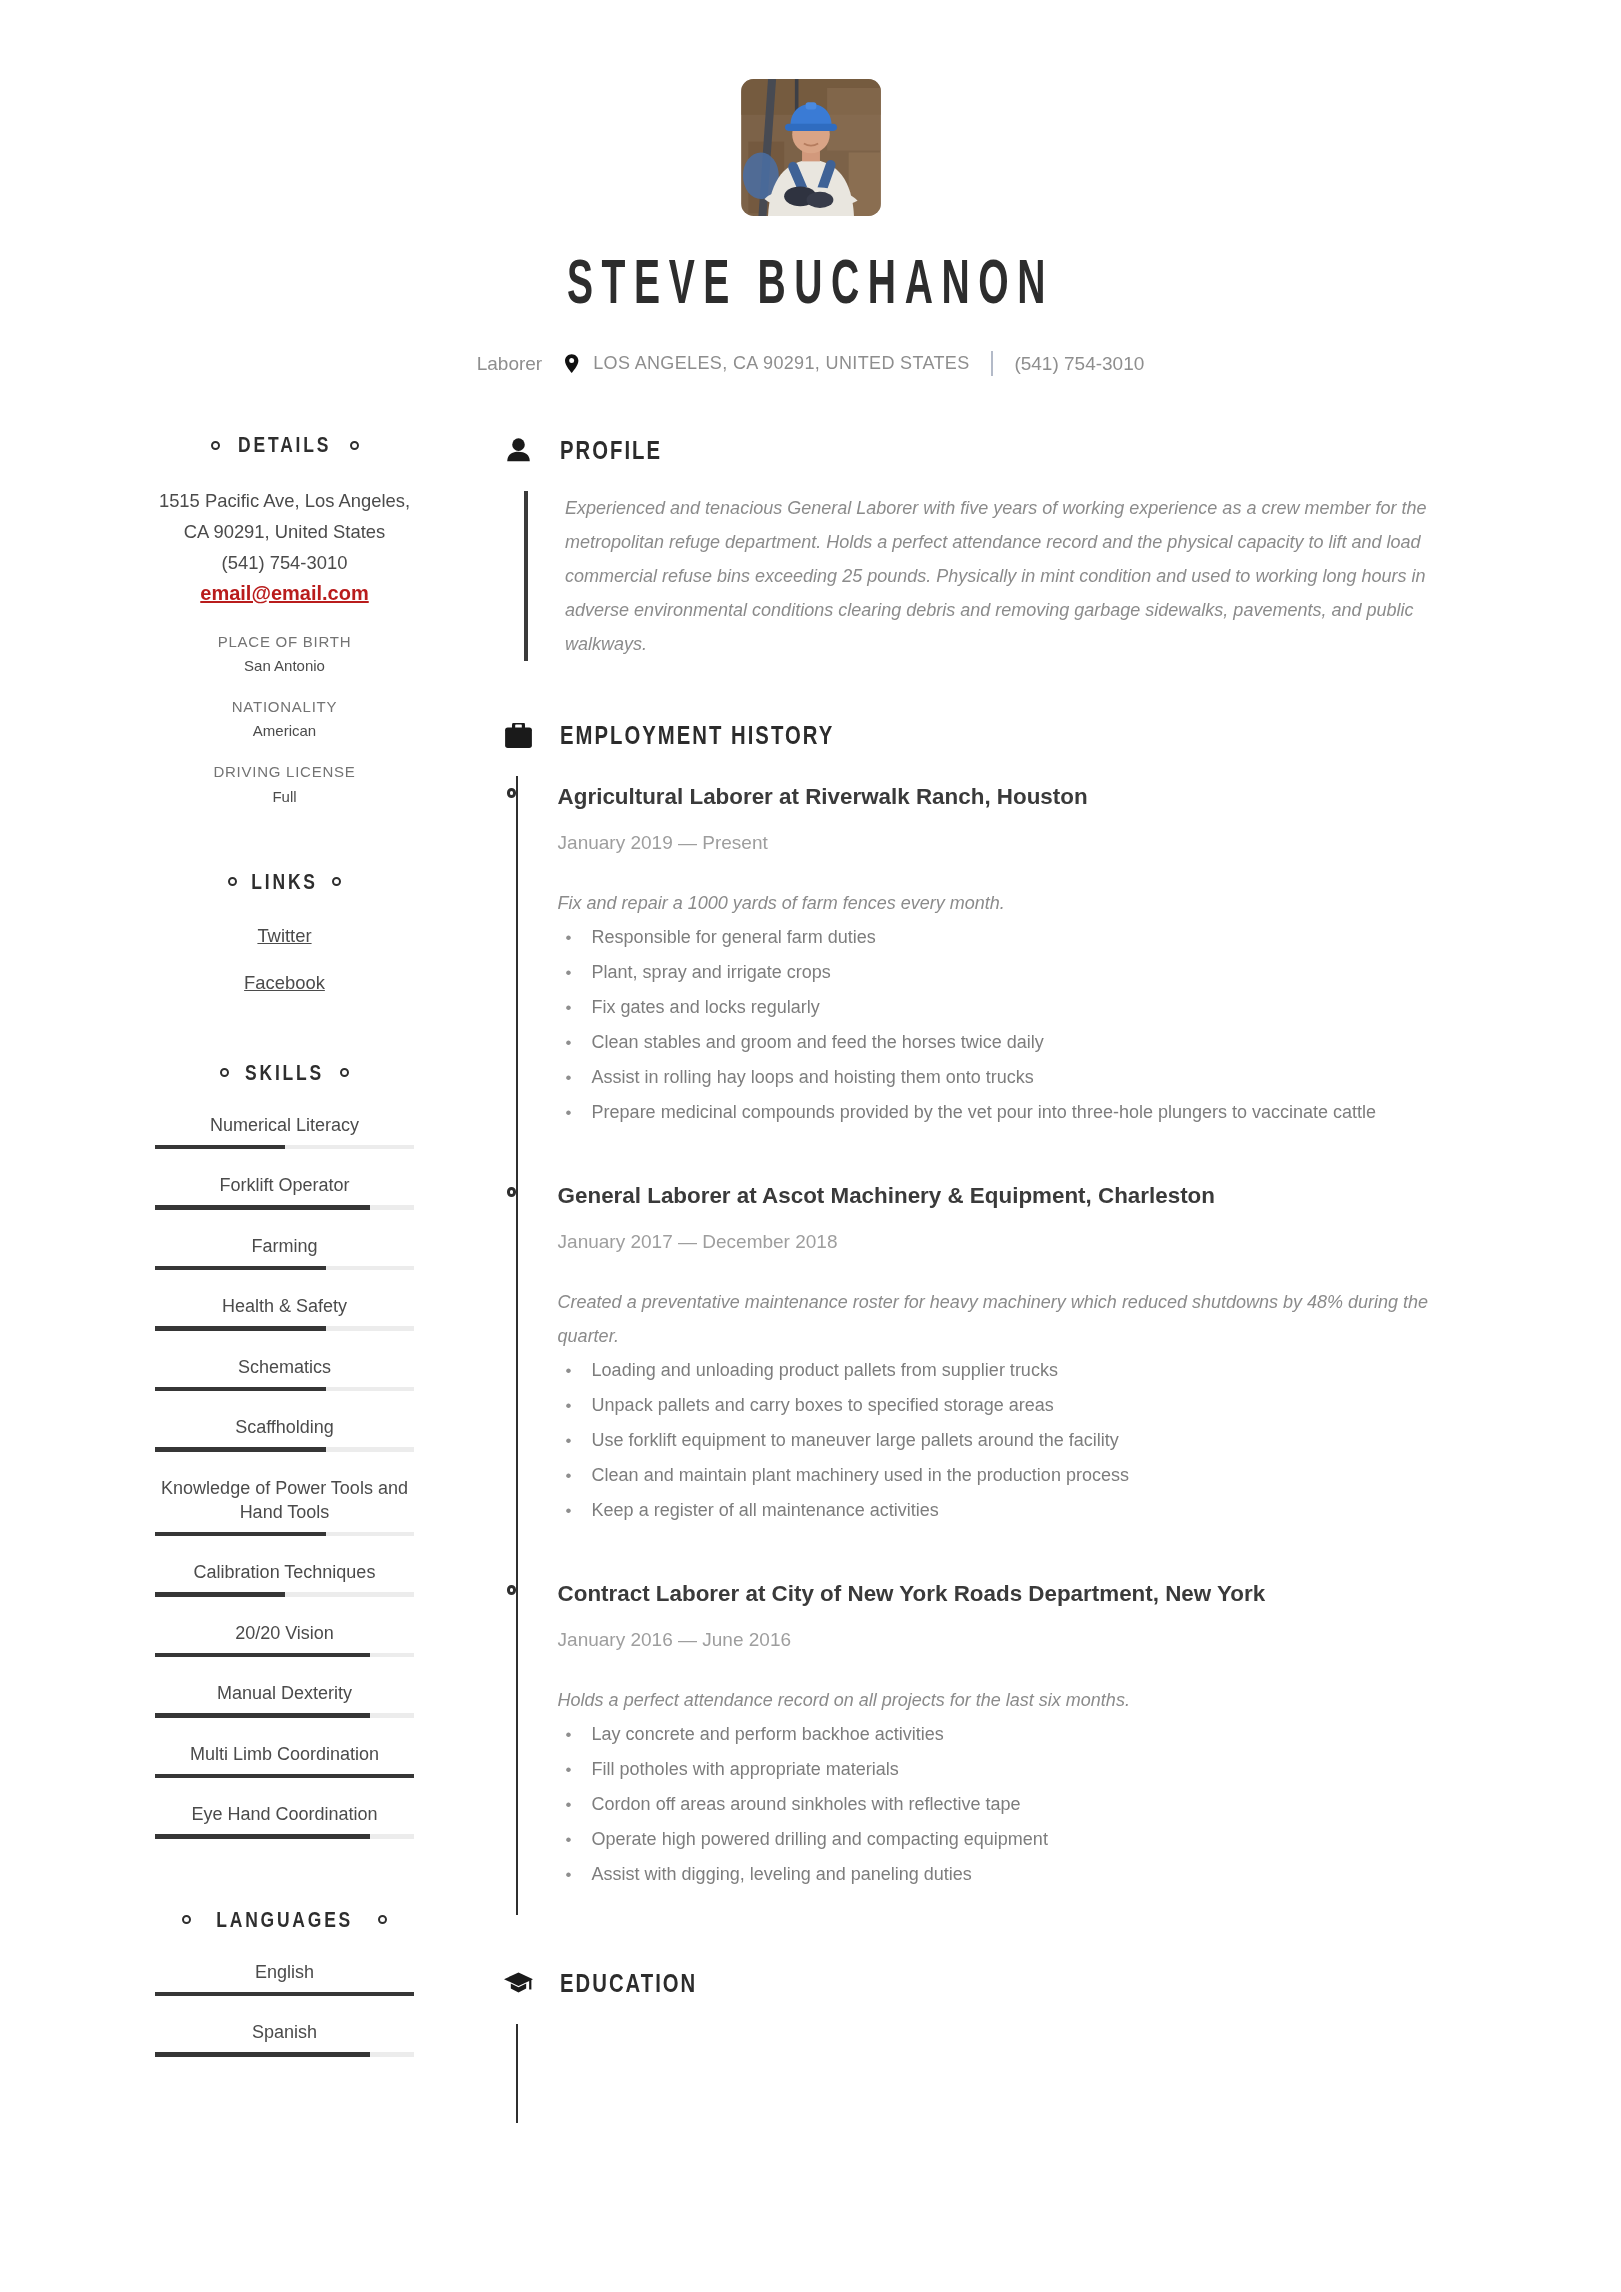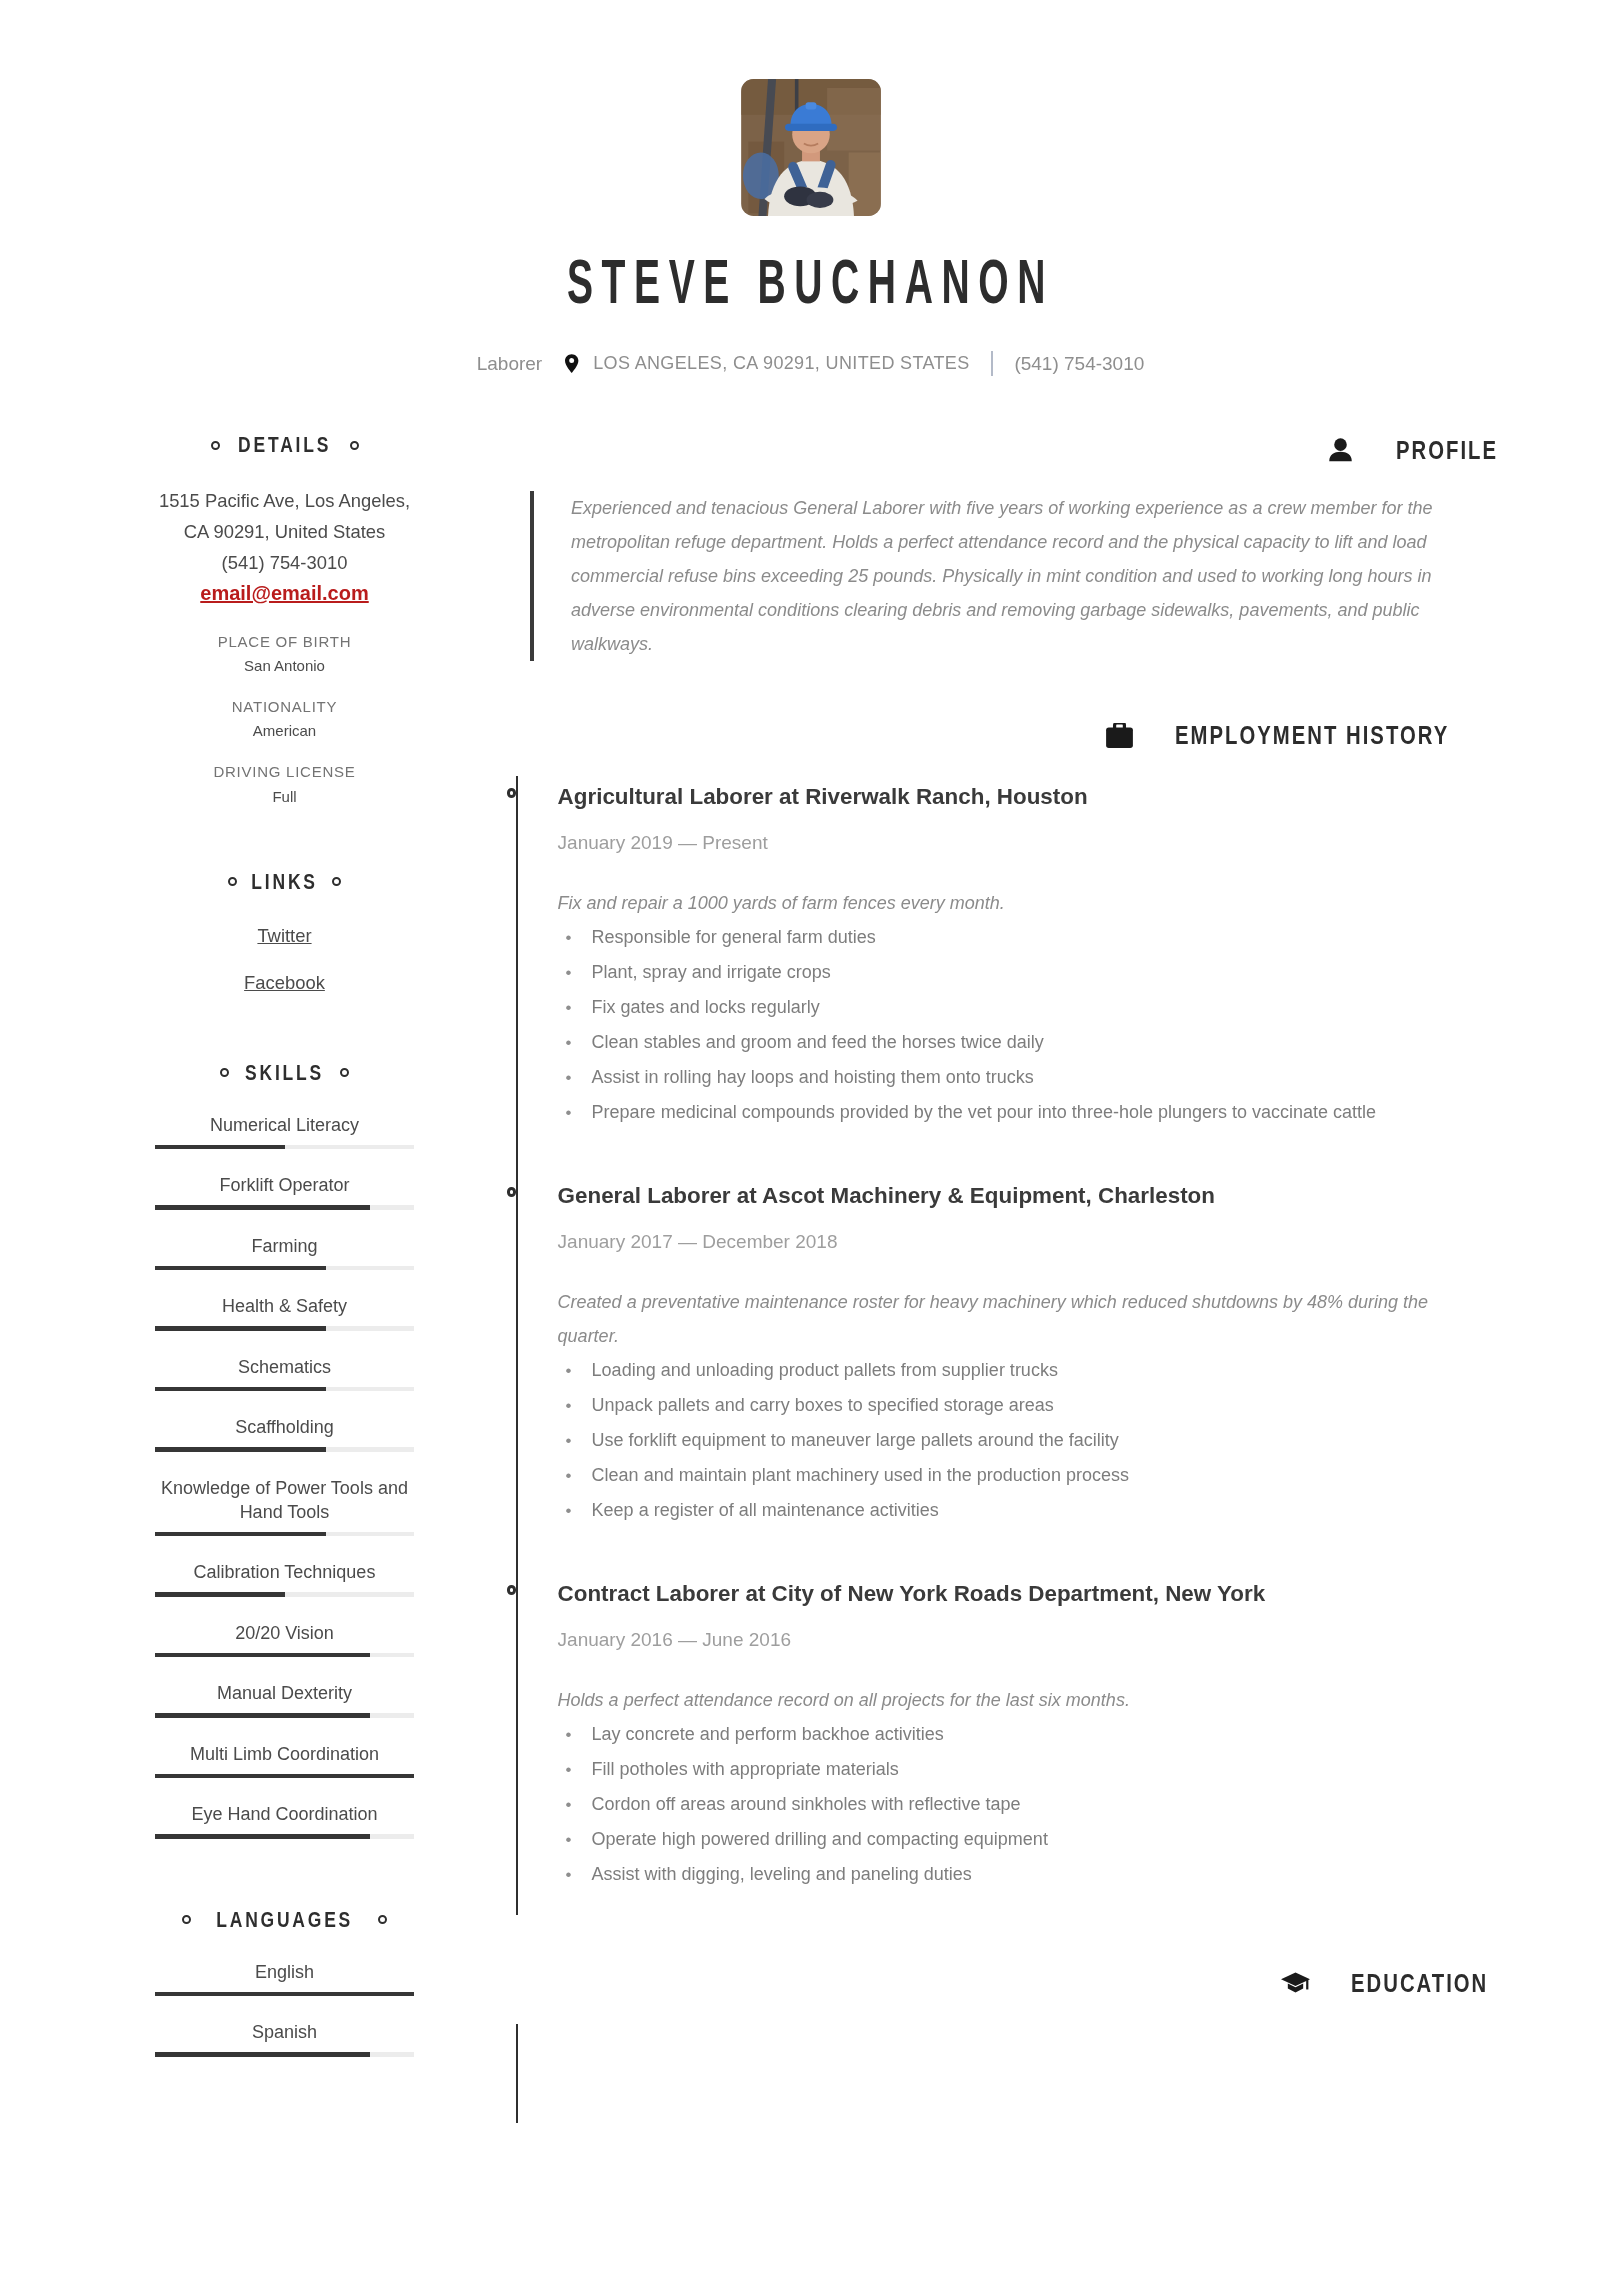--- a/index.html
+++ b/index.html
@@ -44,26 +44,26 @@
 
   .skills-section { margin-top:63px; }
   .skill { margin-bottom:24px; }
   .skill .skill-name { font-size:18px; color:#4b4b4b; line-height:24px; }
   .skill .bar { margin-top:8px; height:4.5px; background:#ececec; width:100%; }
   .skill .bar .fill { height:4.5px; background:#363636; }
 
   .langs-section { margin-top:68px; }
 
   
-  .main-header { display:flex; align-items:center; gap:41px; height:36px;justify-content:flex-end; }
+  .main-header { display:flex; align-items:center; gap:27px; height:36px; }
   .main-header .m-ico { width:29px; flex:0 0 29px; display:flex; justify-content:center; }
   .main-header .txt { font-size:26px; font-weight:700; letter-spacing:0.1em; color:#2c2c2c;
                       transform:scaleX(0.78); transform-origin:left center; white-space:nowrap; }
 
-  .profile-body { margin-top:23px; margin-left:26px; border-left:4.5px solid #3a3a3a; padding-left:37px; }
+  .profile-body { margin-top:23px; margin-left:20px; border-left:4.5px solid #3a3a3a; padding-left:37px; }
   .profile-body p { font-size:18px; font-style:italic; color:#8b8b8b; line-height:34px; max-width:922px; }
 
   .employment-header { margin-top:56px; }
   .timeline { margin-top:23px; margin-left:11.6px; border-left:2.7px solid #2f2f2f; padding:7.2px 0 23px 40px; }
   .job { position:relative; }
   .job + .job { margin-top:52px; }
   .job .ring { position:absolute; left:-51px; top:4.5px; width:9.9px; height:9.9px; background:#fff;
                border:3.1px solid #2f2f2f; border-radius:50%; }
   .job-title { font-size:22.4px; font-weight:700; color:#3a3a3a; line-height:27px; }
   .job-dates { margin-top:22px; font-size:19px; color:#9e9e9e; }

